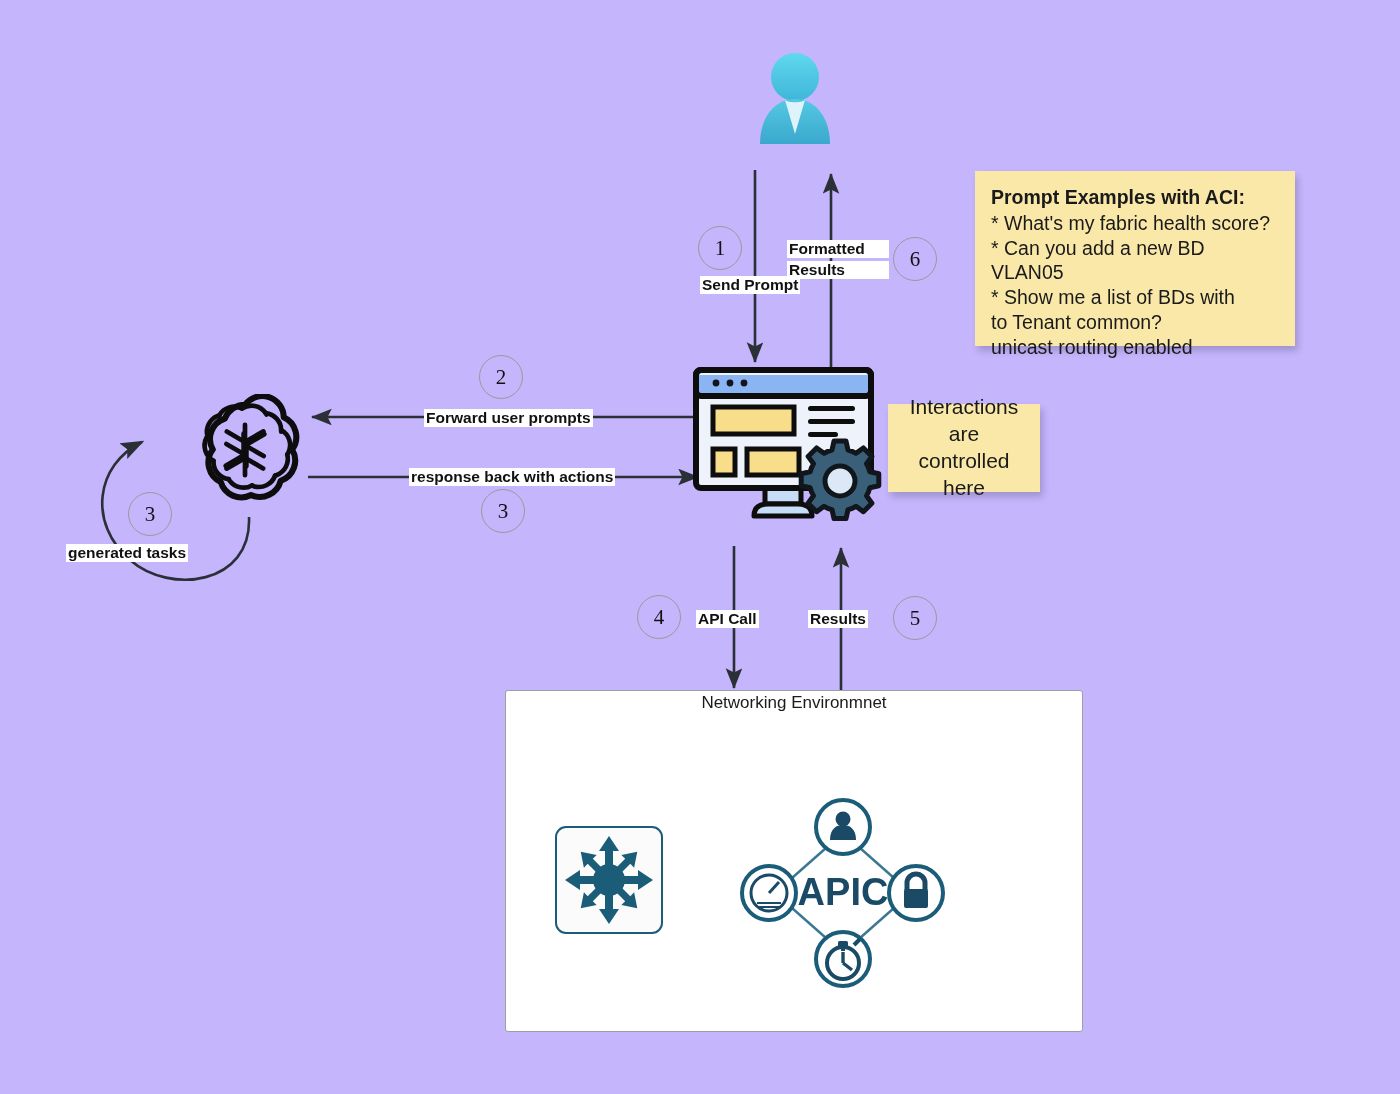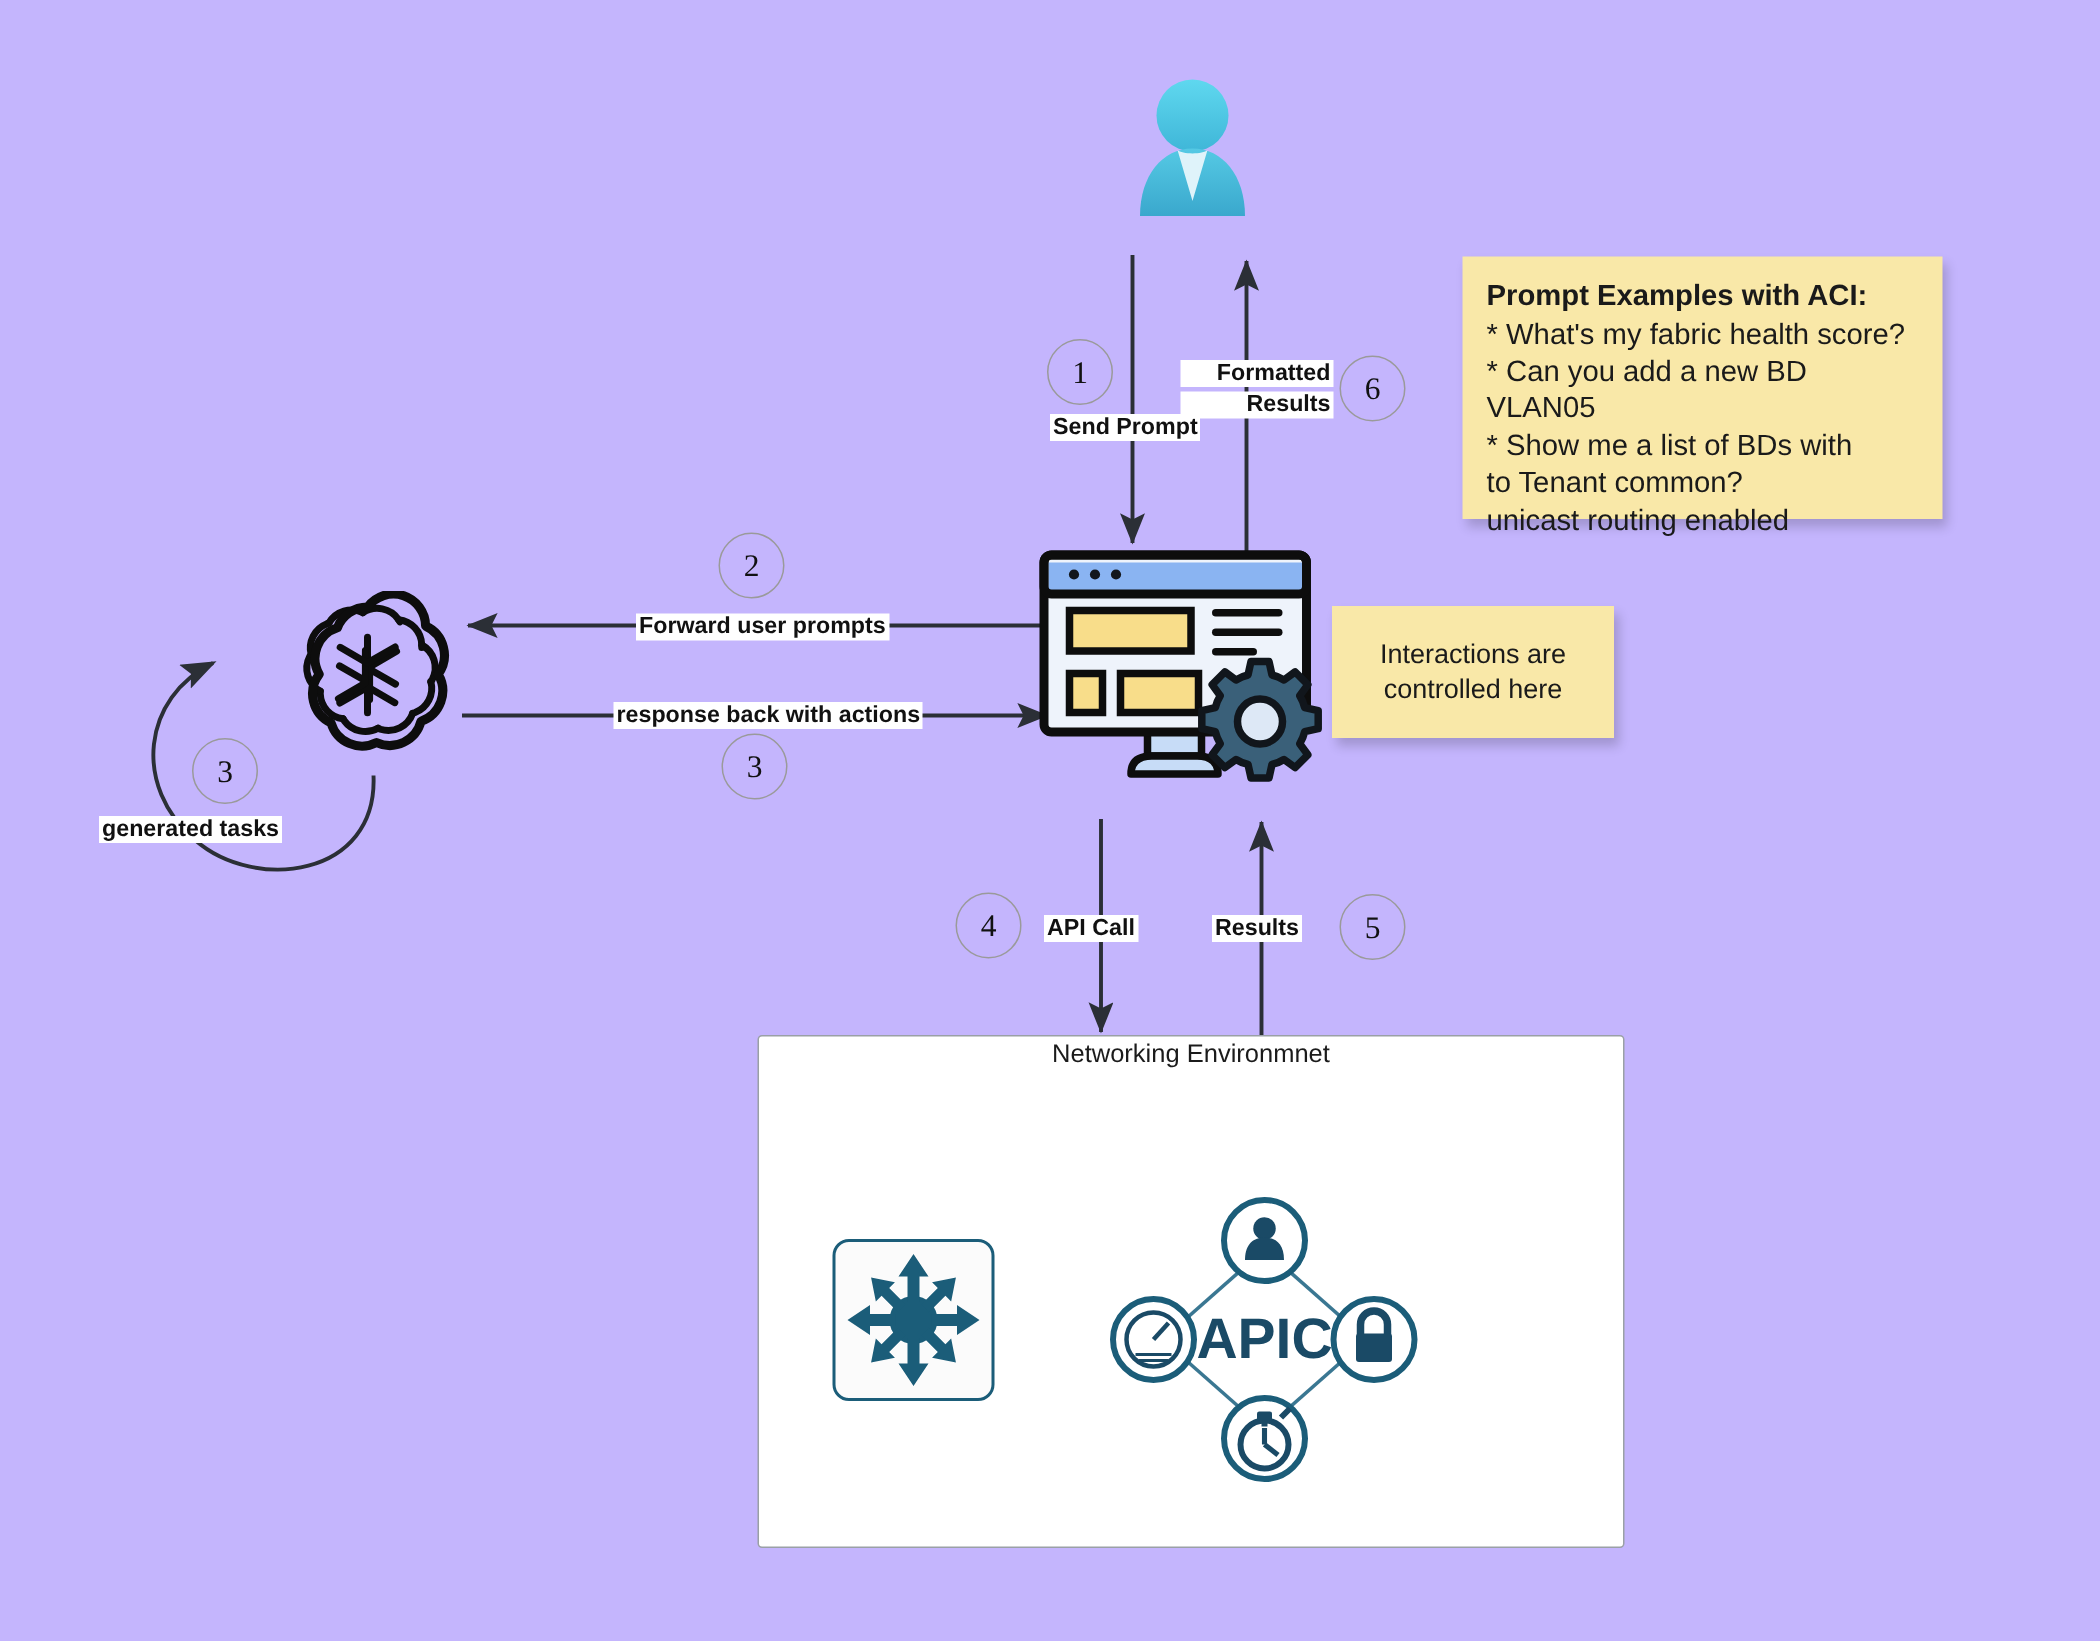--- a/index.html
+++ b/index.html
@@ -36,23 +36,23 @@
     line-height: 1.27;
   }
   .sticky-prompt .note-title {
     font-weight: bold;
     display: block;
     margin-bottom: 1px;
   }
   .sticky-prompt .note-line { display: block; }
   .sticky-interactions {
     left: 888px; top: 404px;
-    width: 188px; height: 88px;
+    width: 152px; height: 88px;
     padding: 0 12px;
-    font-size: 18px;
+    font-size: 21px;
     line-height: 1.28;
     display: flex;
     align-items: center;
     justify-content: center;
     text-align: center;
   }
 
   
   .step-circle {
     position: absolute;
@@ -73,21 +73,21 @@
   .arrow-label {
     position: absolute;
     font-size: 15.5px;
     font-weight: bold;
     color: #111;
     white-space: nowrap;
     background: #ffffff;
     padding: 0 2px;
     line-height: 1.15;
   }
-  .arrow-label.center { text-align: right; }
+  .arrow-label.center { text-align: left; }
 
   
   .net-box {
     position: absolute;
     left: 505px; top: 690px;
     width: 578px; height: 342px;
     border: 1.3px solid #9aa0a6;
     border-radius: 3px;
     background: #ffffff;
     box-sizing: border-box;

